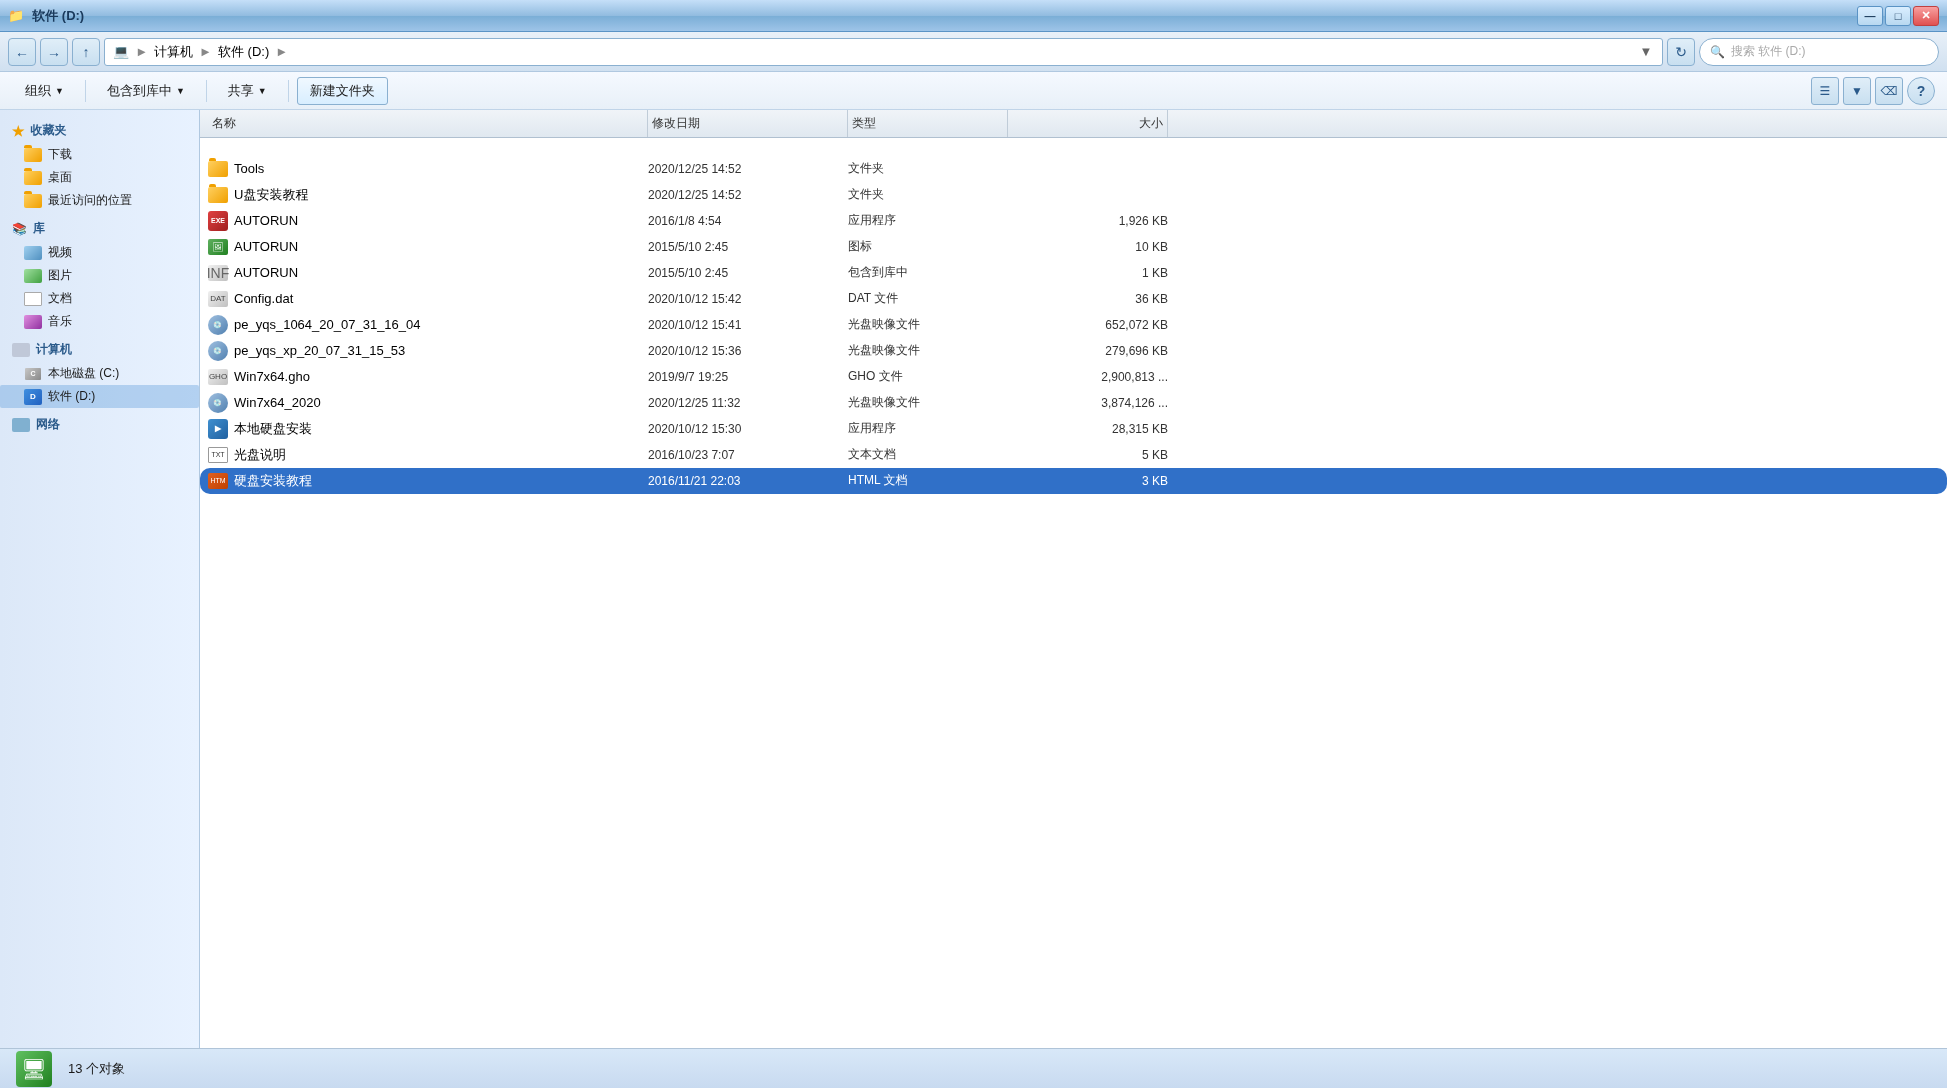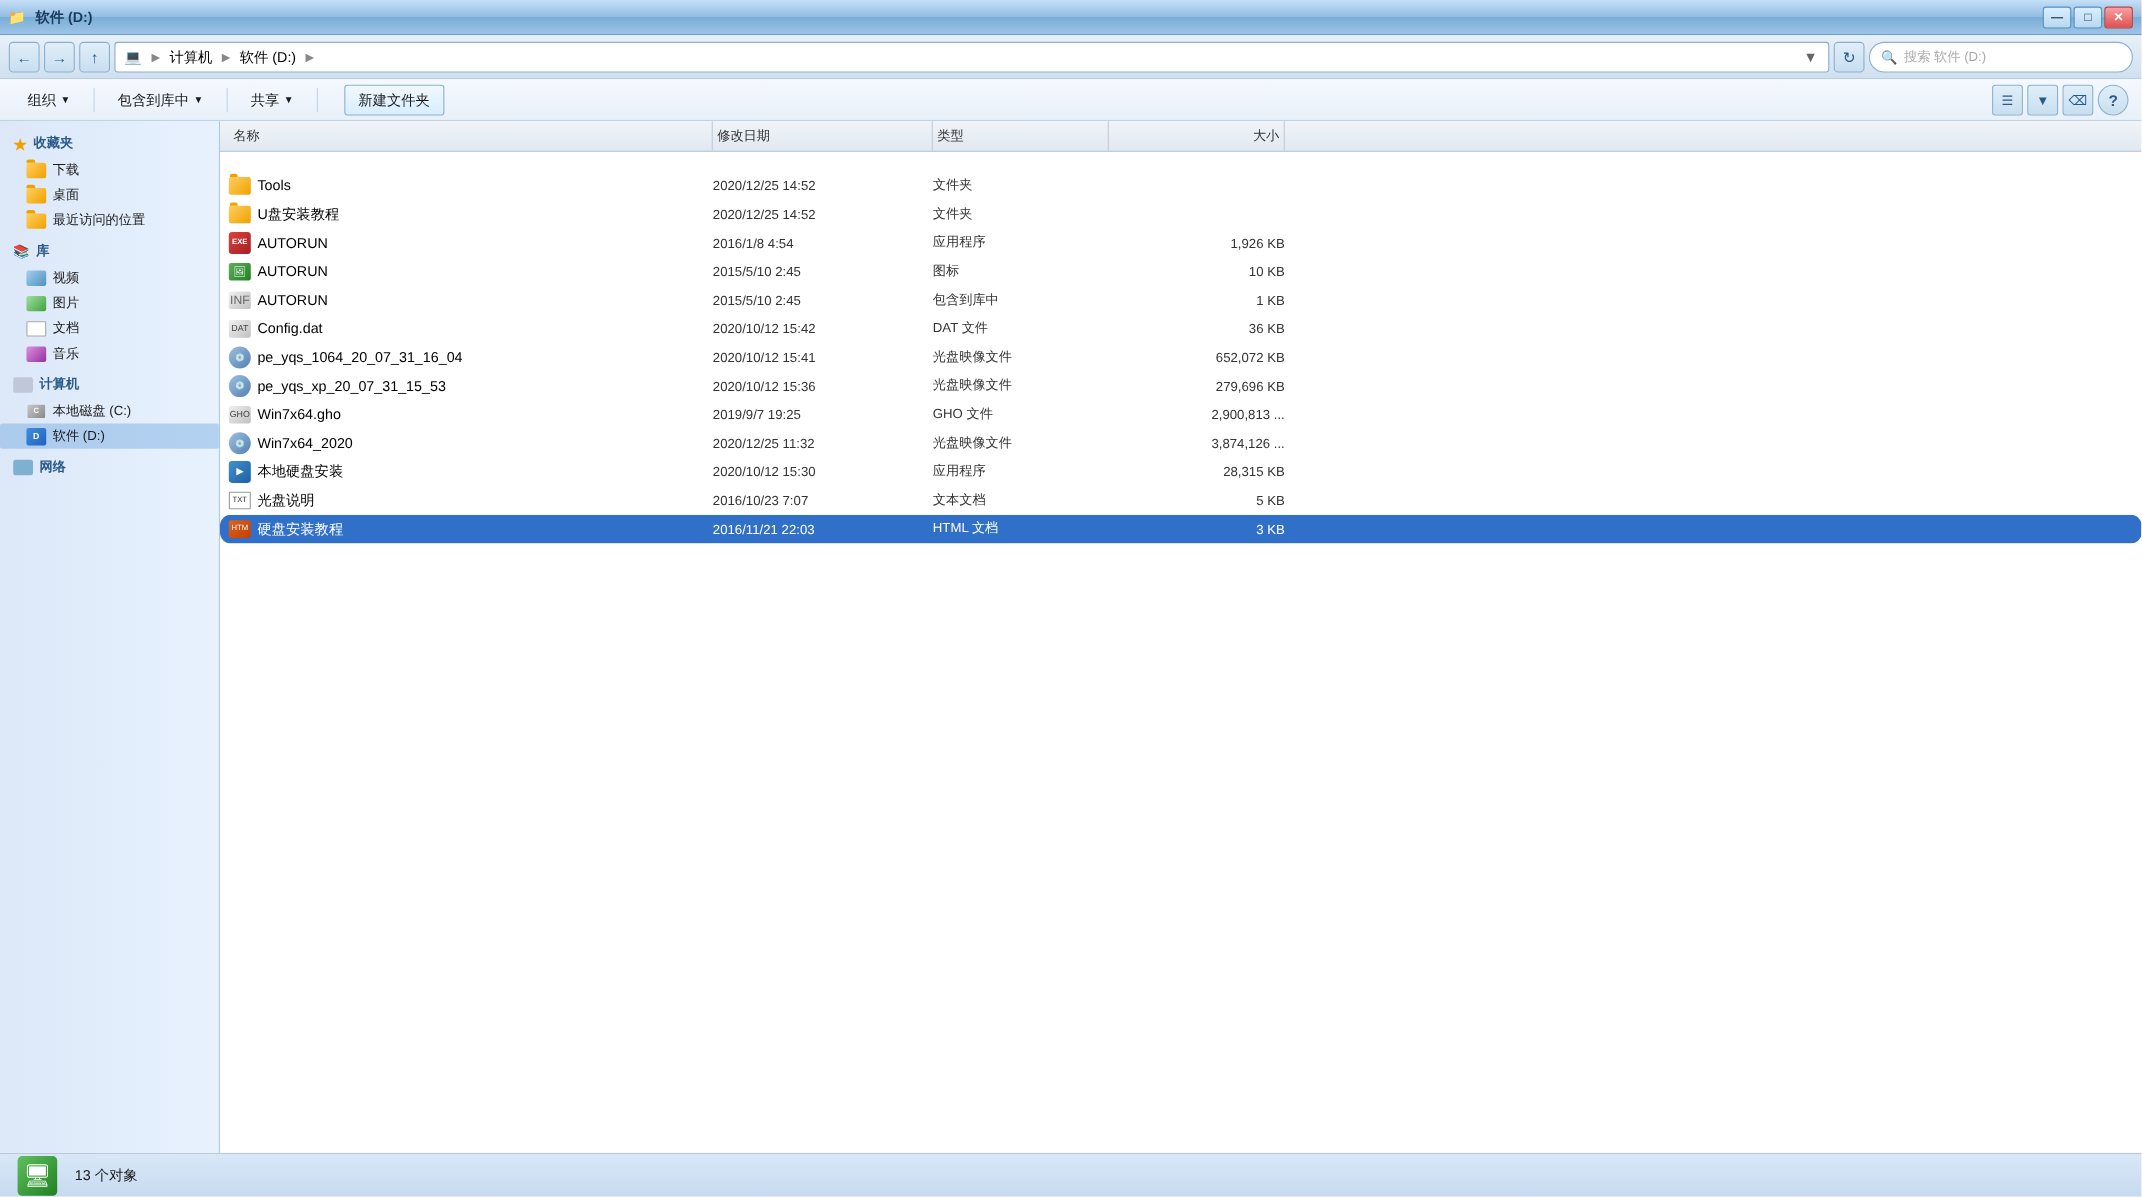--- a/index.html
+++ b/index.html
@@ -156,21 +156,20 @@
     }
     .new-folder-btn {
       height: 28px;
       padding: 0 12px;
       border: 1px solid #8ab0d0;
       border-radius: 3px;
       background: linear-gradient(to bottom, #f0f8ff, #d8eeff);
       cursor: pointer;
       font-size: 13px;
       color: #1a1a1a;
-      margin-left: 16px;
     }
     .toolbar-right {
       margin-left: auto;
       display: flex;
       align-items: center;
       gap: 4px;
     }
     .view-btn {
       width: 28px;
       height: 28px;
@@ -430,21 +429,21 @@
     }
     .icon-setup {
       width: 20px;
       height: 16px;
       background: linear-gradient(135deg, #f0f0f0, #c0c0c0);
       border-radius: 2px;
       display: flex;
       align-items: center;
       justify-content: center;
       color: #666;
-      font-size: 11px;
+      font-size: 14px;
     }
     .icon-dat {
       width: 20px;
       height: 16px;
       background: linear-gradient(135deg, #f0f0f0, #c0c0c0);
       border-radius: 2px;
       display: flex;
       align-items: center;
       justify-content: center;
       color: #444;

